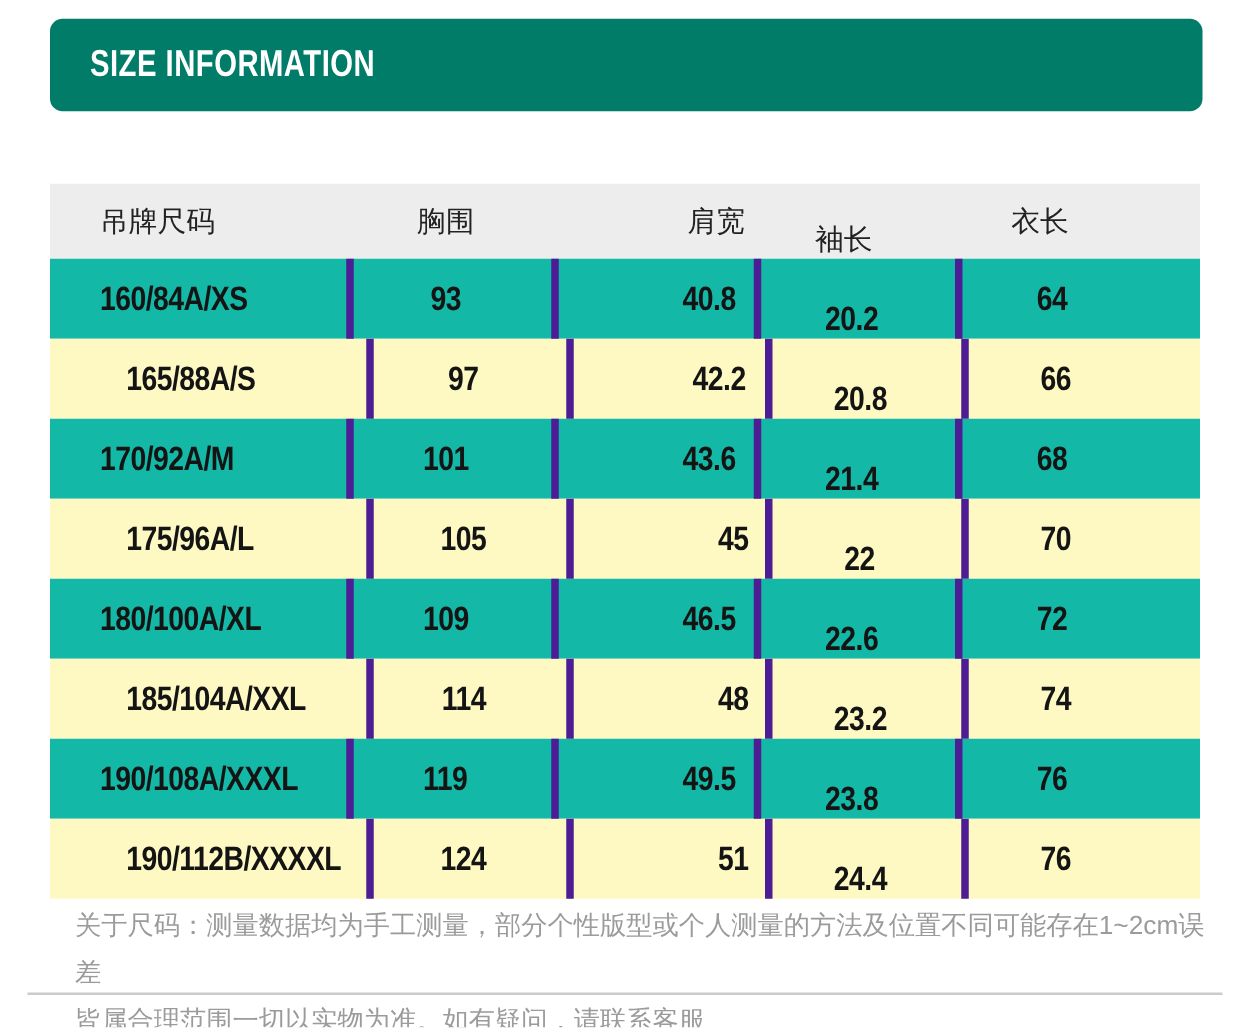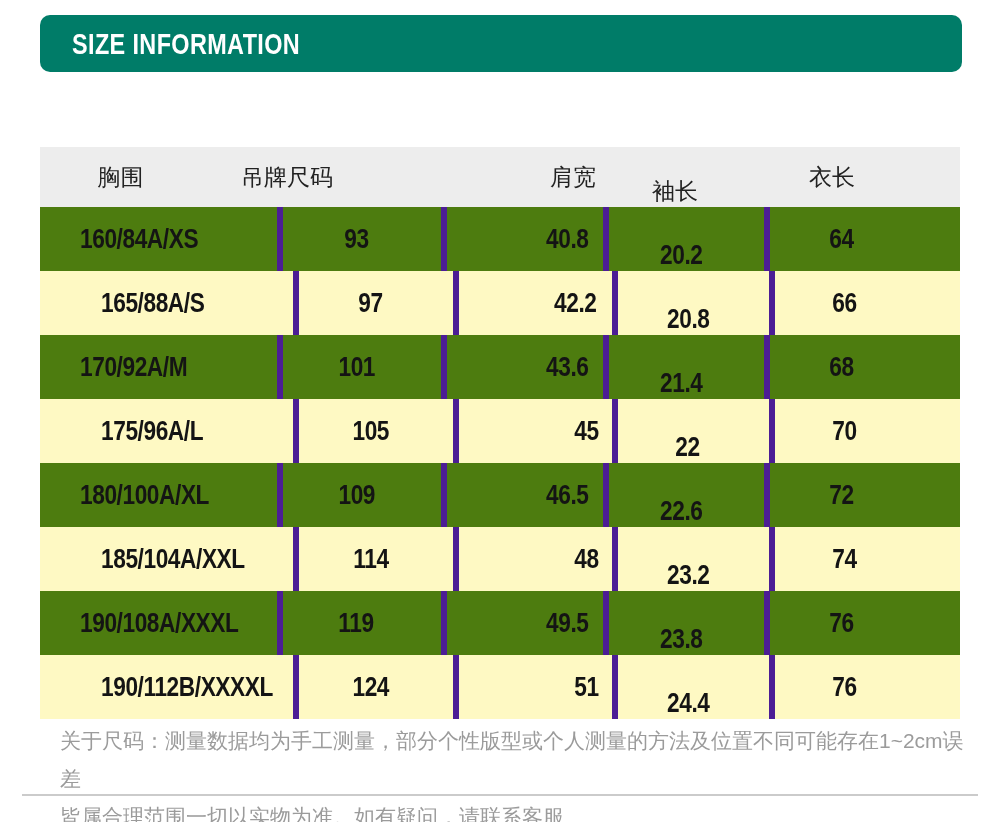--- a/index.html
+++ b/index.html
@@ -2,32 +2,32 @@
 <html><head>
 <meta charset="utf-8">
 <style>
   html,body { margin:0; padding:0; background:#ffffff; }
   .page {
     position:relative; width:1000px; height:822px; background:#ffffff;
     font-family:"Liberation Sans","DejaVu Sans",sans-serif; overflow:hidden;
   }
   
   .title-bar {
-    position:absolute; left:40px; top:15px; width:922px; height:57px;
+    position:absolute; left:40px; top:15px; width:922px; height:74px;
     background:#007C68; border-radius:10px;
     display:flex; align-items:center; padding-left:32px; box-sizing:border-box;
   }
   .title-bar .title-text {
     color:#ffffff; font-size:30px; font-weight:bold; letter-spacing:0.5px;
     display:inline-block; transform:scaleX(0.78); transform-origin:0 50%;
     white-space:nowrap;
   }
   
   .size-table { position:absolute; left:40px; top:147px; width:920px; }
-  .trow { display:flex; height:64px; background:#4d7c0f; }
+  .trow { display:flex; height:64px; background:#14b8a6; }
   .trow.thead { height:60px; background:#EDEDED; }
   .trow.alt { background:#fef9c3;padding-left:21px; }
   .cell {
     display:flex; align-items:center; justify-content:center; box-sizing:border-box;
     overflow:hidden;
   }
   .c0 { width:236px; justify-content:flex-start; padding-left:40px; }
   .c1 { width:161px; }
   .c2 { width:159px;justify-content:flex-end; }
   .c3 { width:158px;align-items:flex-end; }
@@ -54,25 +54,25 @@
 <body>
 
 <div class="page">
 
   <div class="title-bar">
     <span class="title-text">SIZE INFORMATION</span>
   </div>
 
   <div class="size-table">
     <div class="trow thead">
+      <div class="cell c0">
+        <span class="hdr">吊牌尺码</span>
+      </div>
       <div class="cell c1">
         <span class="hdr">胸围</span>
-      </div>
-      <div class="cell c0">
-        <span class="hdr">吊牌尺码</span>
       </div>
       <div class="cell c2">
         <span class="hdr">肩宽</span>
       </div>
       <div class="cell c3">
         <span class="hdr">袖长</span>
       </div>
       <div class="cell c4">
         <span class="hdr">衣长</span>
       </div>

